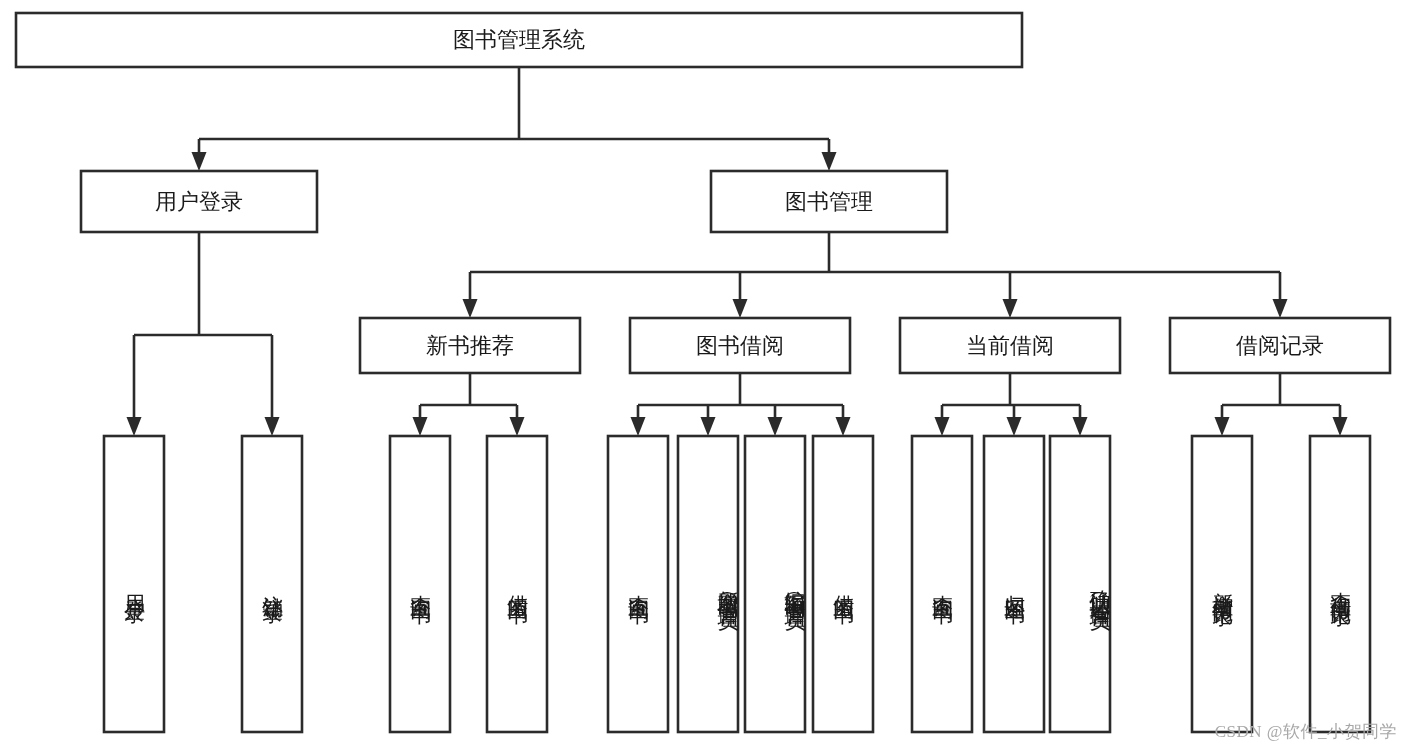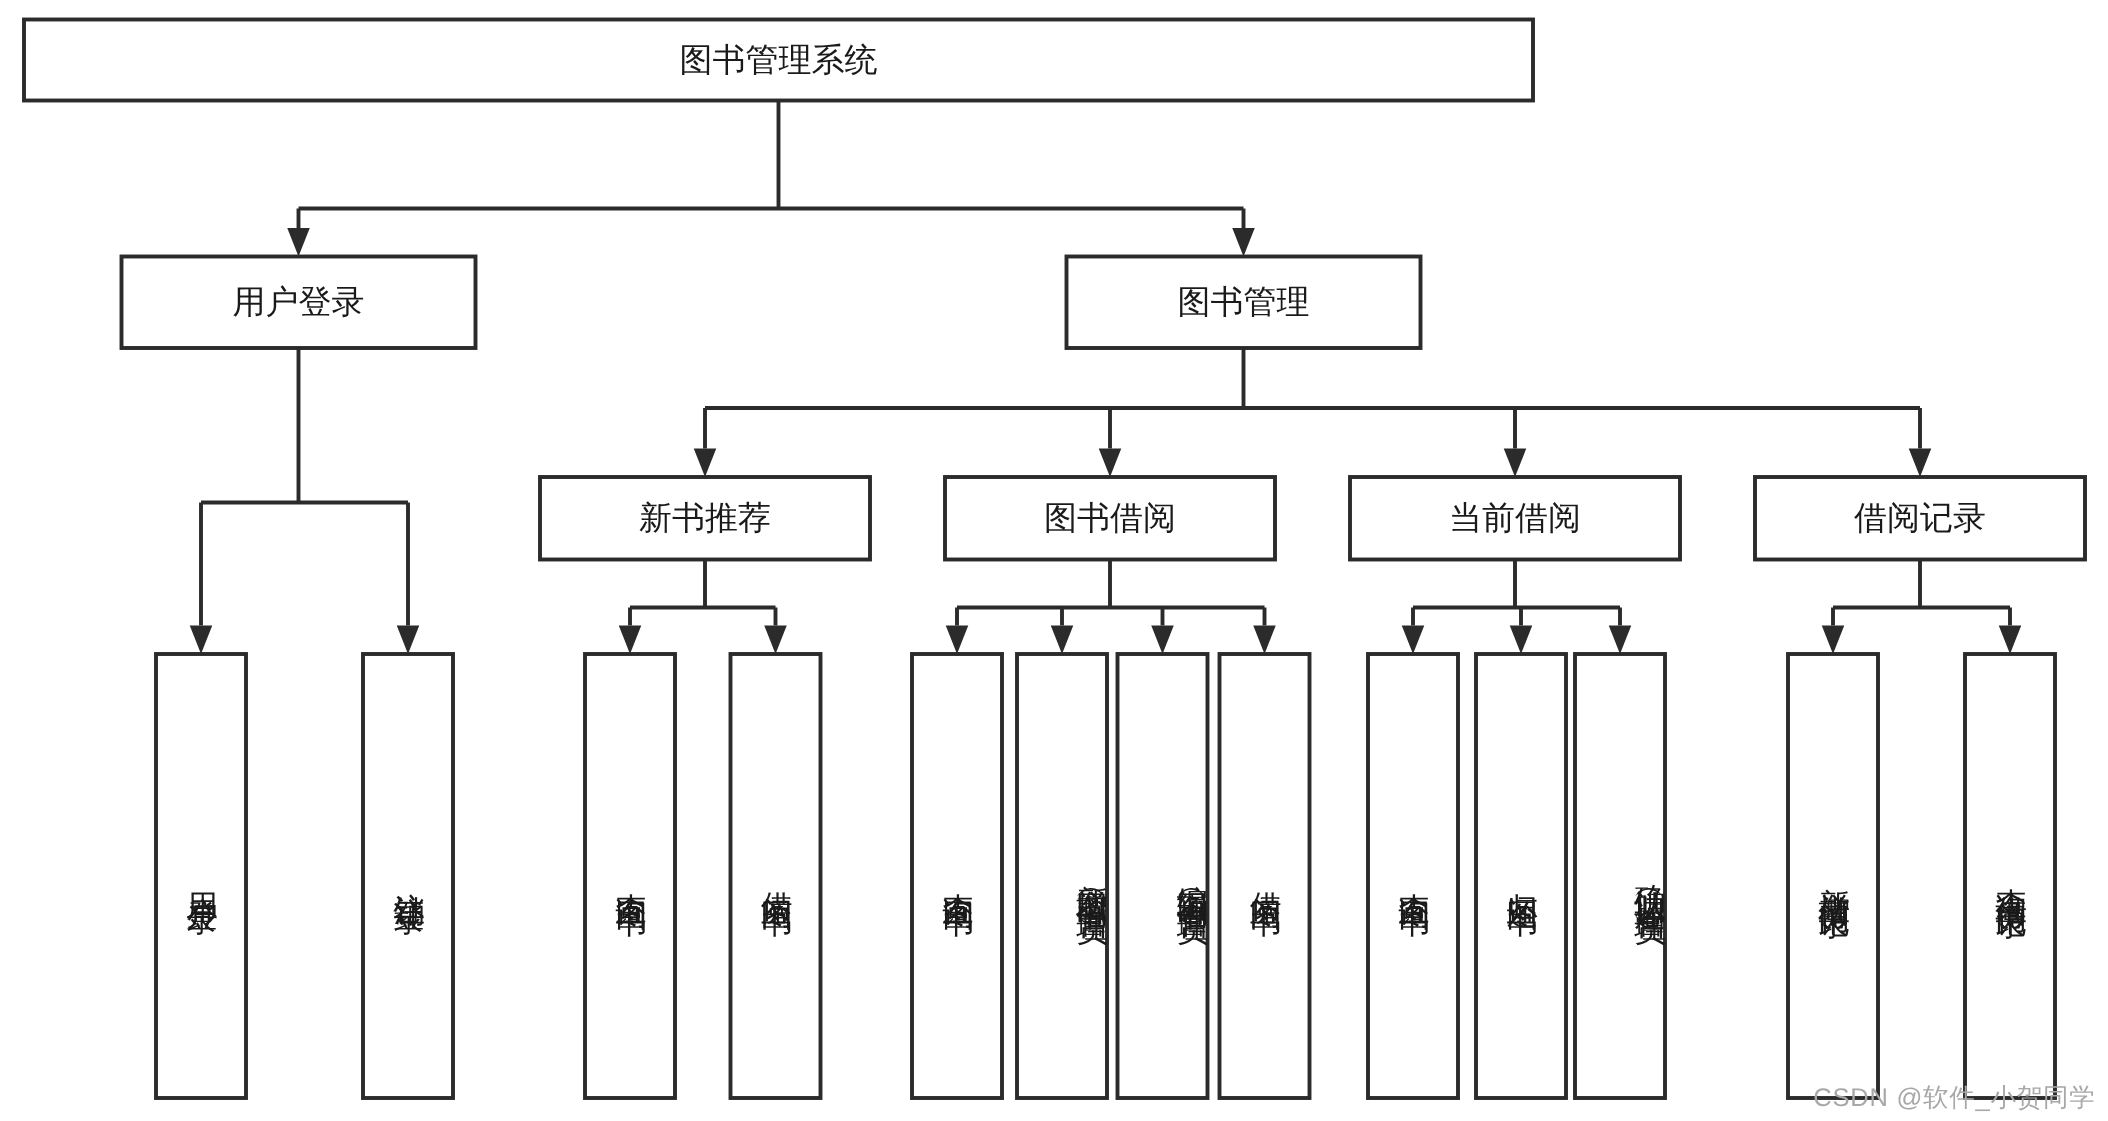--- a/index.html
+++ b/index.html
@@ -59,21 +59,21 @@
     color: #1a1a1a;
     letter-spacing: 3px;
     white-space: nowrap;
     text-align: center;
     pointer-events: none;
   }
   #watermark {
     position: absolute;
     right: 8px;
     bottom: 4px;
-    font-family: Liberation Sans, sans-serif;
+    font-family: Liberation Serif, serif;
     font-size: 17px;
     color: #a8a8a8;
     white-space: nowrap;
     letter-spacing: 0.5px;
   }
 </style>
 </head>
 <body>
 
 <div id="diagram-root">

